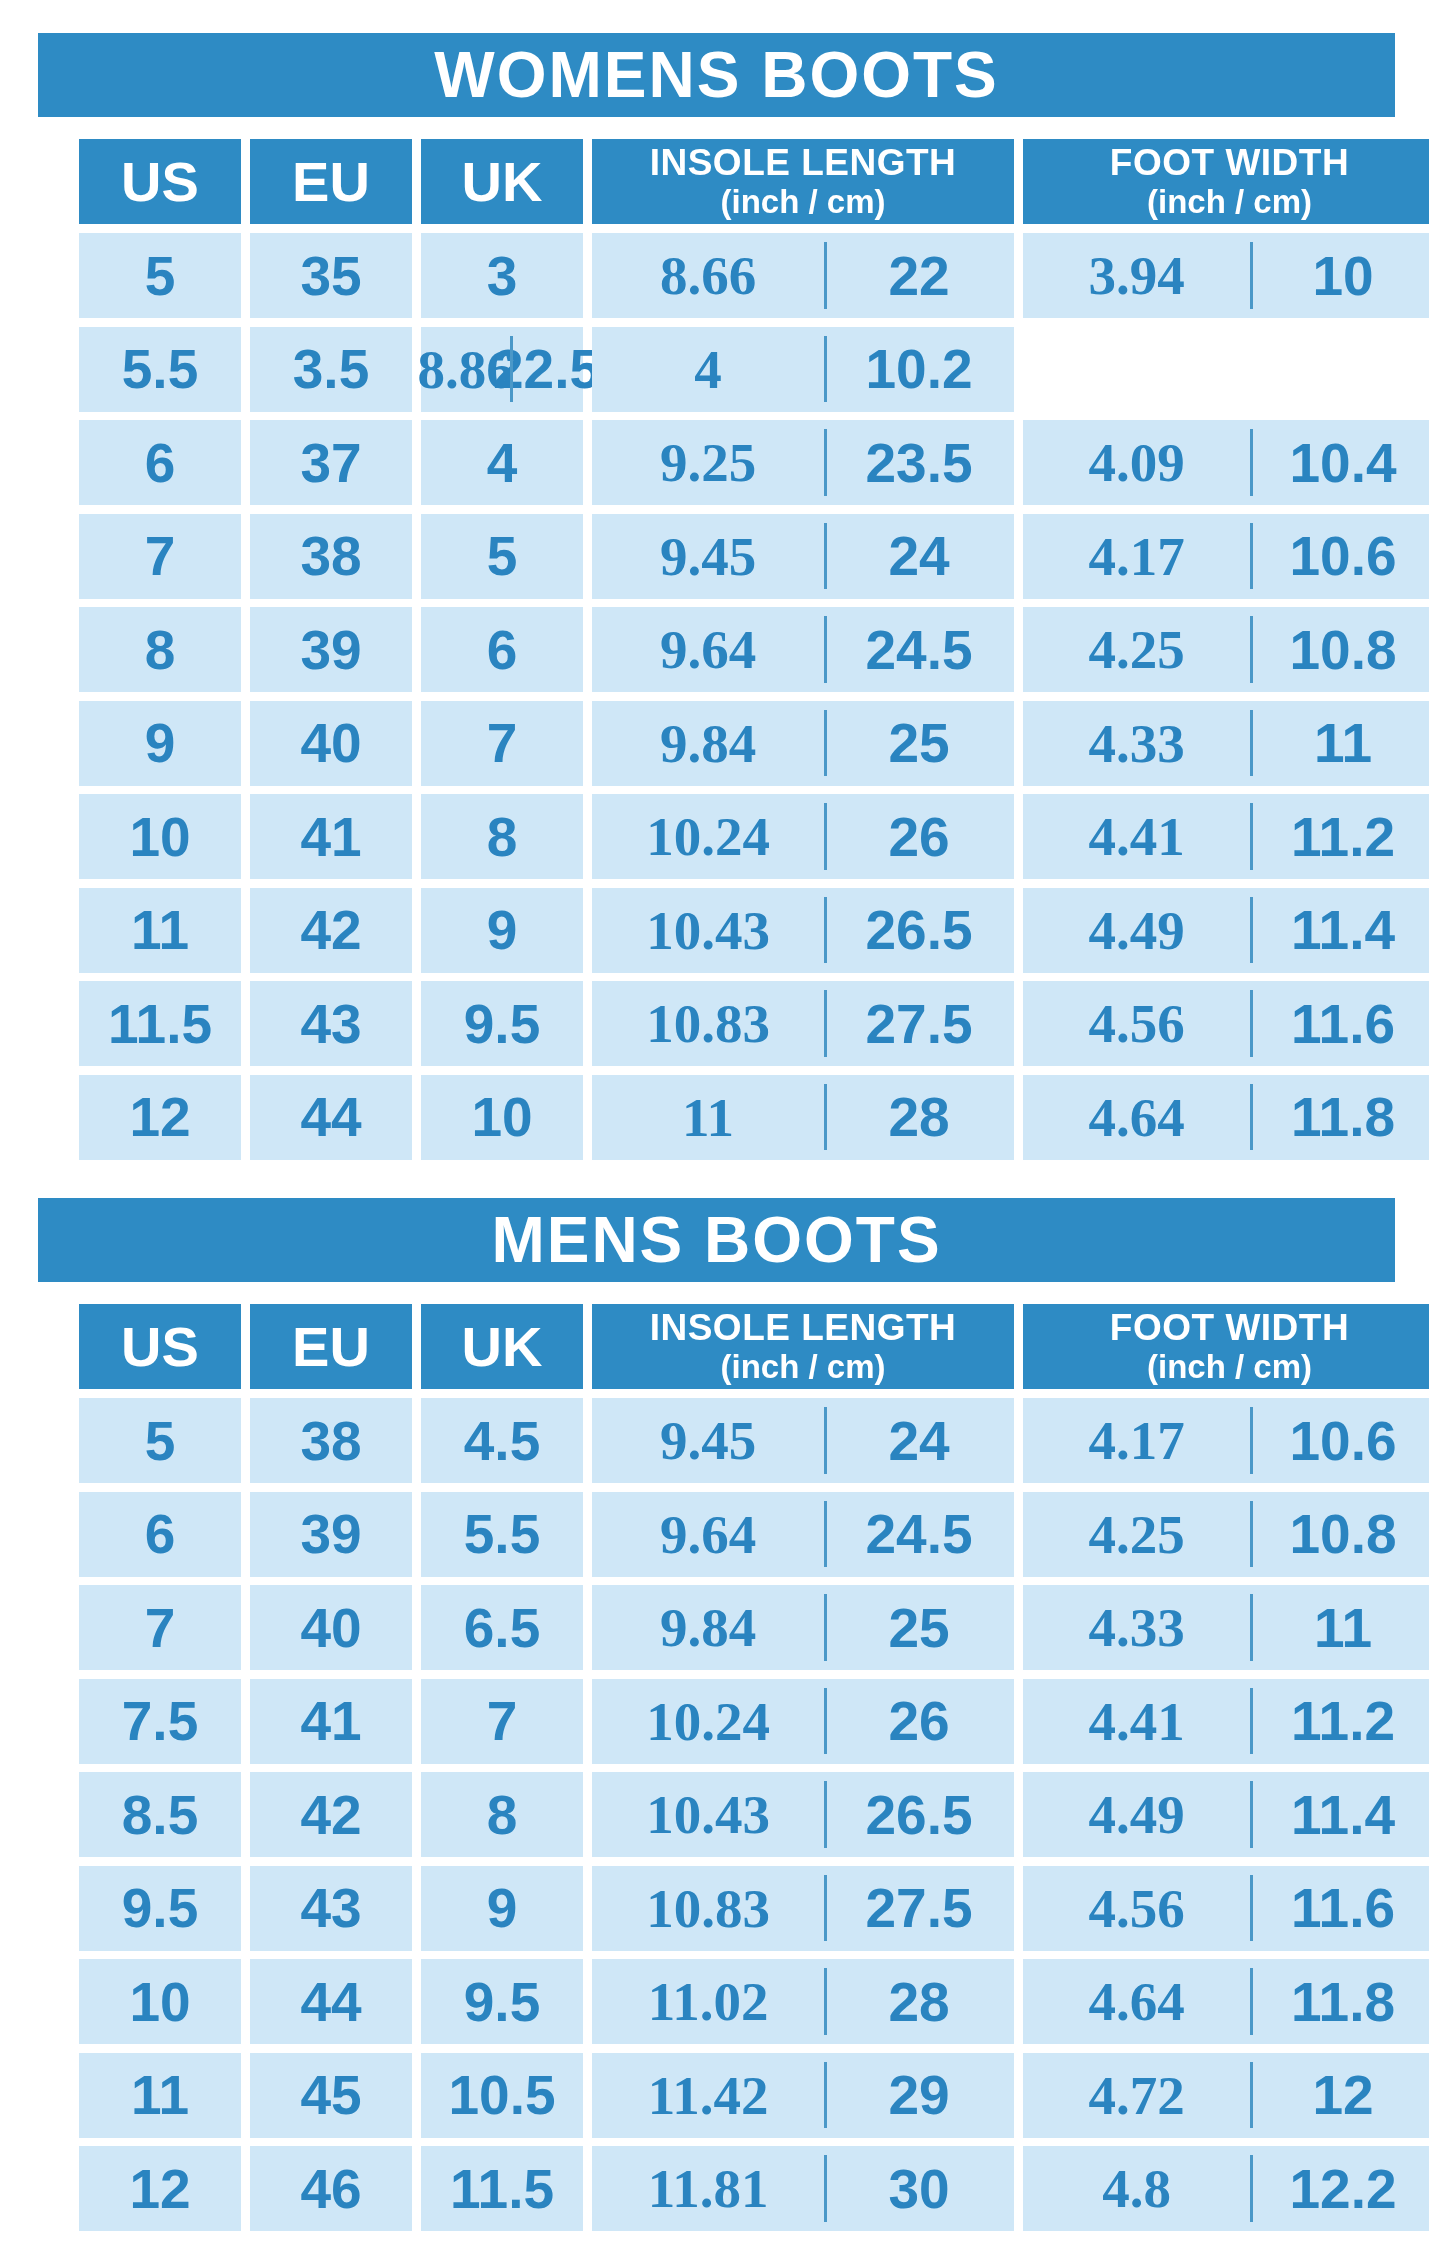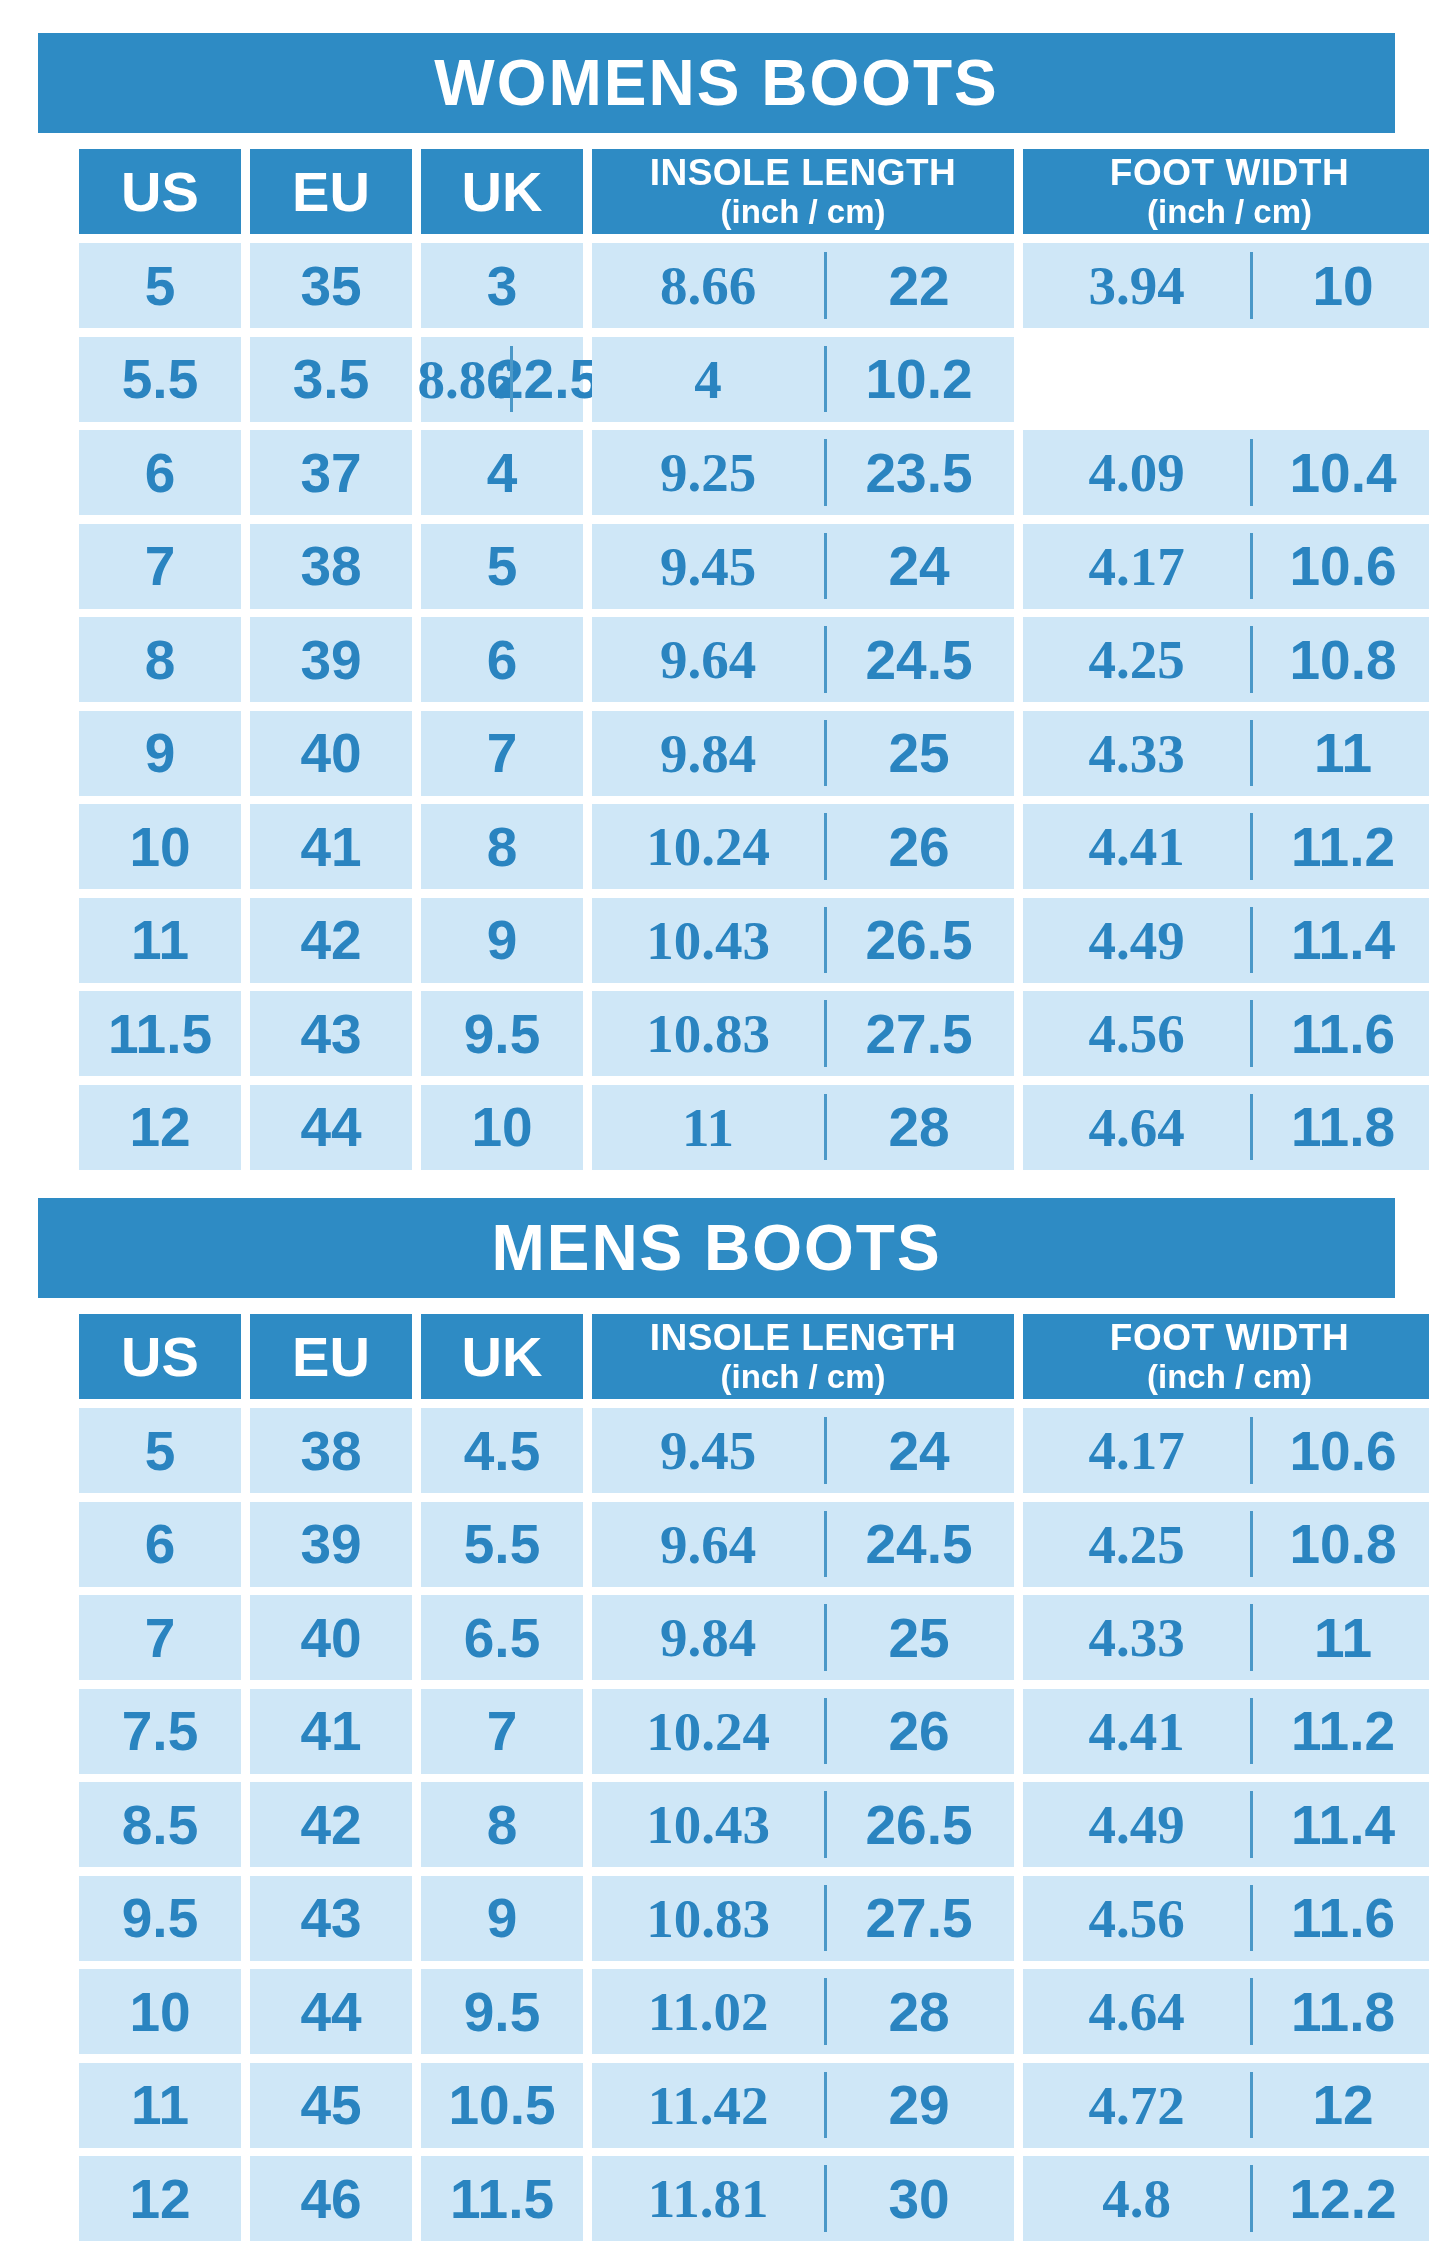--- a/index.html
+++ b/index.html
@@ -6,24 +6,24 @@
   body{
     width:1429px;height:2260px;background:#ffffff;position:relative;
     font-family:"Liberation Sans","DejaVu Sans",sans-serif;
     -webkit-font-smoothing:antialiased;
   }
   .size-table{position:absolute;left:38px;width:1357px;}
   #table-0{top:33px;}
   #table-1{top:1198px;}
 
   .title-bar{
-    height:100px;background:#2e8bc4;color:#ffffff;
+    height:84px;background:#2e8bc4;color:#ffffff;
     display:flex;align-items:center;justify-content:center;
     font-size:64px;font-weight:bold;letter-spacing:2px;
-    margin-bottom:16px;
+    margin-bottom:22px;
   }
   .hdr-row,.data-row{
     display:grid;
     grid-template-columns:162px 162px 162px 422px 413px;
     column-gap:9px;
     padding-left:41px;
   }
   .hdr-row{margin-bottom:9px;}
   .hdr-cell{
     background:#2e8bc4;color:#ffffff;height:85px;

